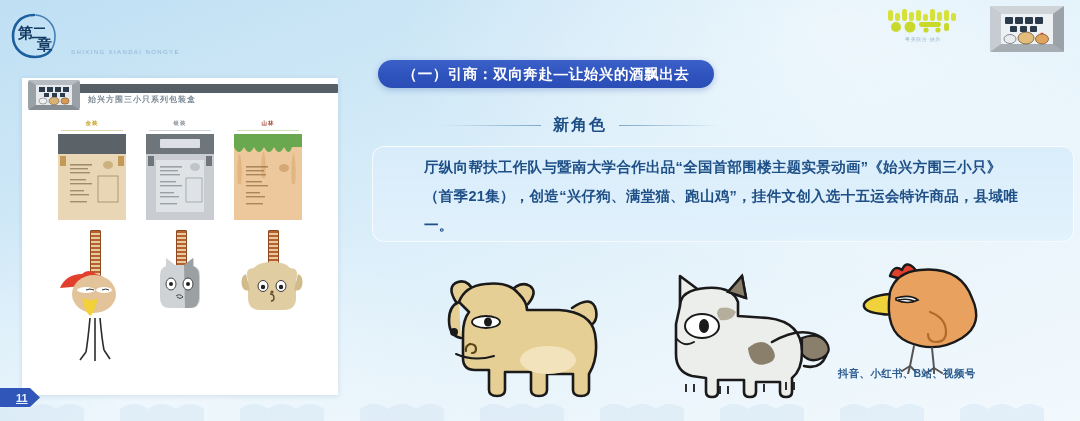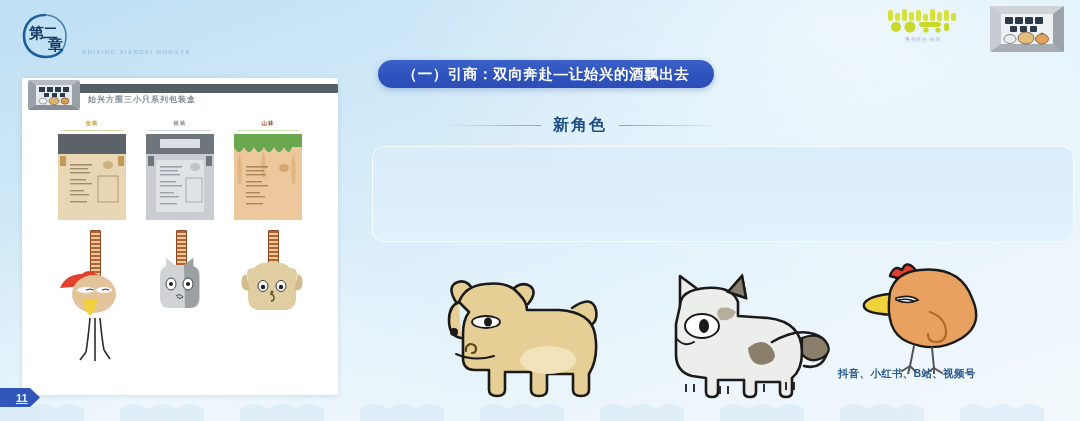--- a/index.html
+++ b/index.html
@@ -14,21 +14,21 @@
   }
   
   .wash{position:absolute;inset:0;pointer-events:none;
     background:radial-gradient(720px 420px at 78% 6%, rgba(255,255,255,.55), rgba(255,255,255,0) 62%),
                radial-gradient(560px 340px at 14% 96%, rgba(255,255,255,.45), rgba(255,255,255,0) 60%);}
 
   
   .cloudband{position:absolute;left:0;bottom:0;width:1080px;height:26px;opacity:.5;}
 
   
-  .chapter{position:absolute;left:20px;top:10px;width:210px;height:52px;}
+  .chapter{position:absolute;left:9px;top:10px;width:210px;height:52px;}
   .chapter .ring{position:absolute;left:0;top:2px;width:50px;height:48px;}
   .chapter .cn1{position:absolute;left:9px;top:14px;font-size:15px;color:#123a63;
      font-family:"Liberation Serif","DejaVu Serif",serif;font-weight:700;letter-spacing:-1px;}
   .chapter .cn2{position:absolute;left:28px;top:26px;font-size:15px;color:#123a63;
      font-family:"Liberation Serif","DejaVu Serif",serif;font-weight:700;}
   .chapter .title{position:absolute;left:60px;top:13px;font-size:22px;color:#1b4a7a;
      font-weight:700;letter-spacing:2px;}
   .chapter .sub{position:absolute;left:62px;top:39px;font-size:6px;color:#8fb4d2;letter-spacing:1.4px;}
 
   
@@ -332,20 +332,21 @@
     <span>（一）引商：双向奔赴—让始兴的酒飘出去</span>
   </div>
 
   <div class="secthead">
     <div class="rule"></div>
     <div class="t">新角色</div>
     <div class="rule r2"></div>
   </div>
 
   <div class="textcard"></div>
+  <div class="para">厅纵向帮扶工作队与暨南大学合作出品“全国首部围楼主题实景动画”《始兴方围三小只》（首季21集），创造“兴仔狗、满堂猫、跑山鸡”，挂件文创入选十五运会特许商品，县域唯一。</div>
 
   <div class="ani" style="left:404px;top:258px;width:220px;height:140px;">
     <svg viewBox="0 0 220 140" style="width:100%;height:100%;">
       <g stroke="#1a1a1a" stroke-width="2.6" stroke-linejoin="round" stroke-linecap="round">
         <path d="M52 44 q-10-16 2-20 q10-3 16 10" fill="#e6cf94"></path>
         <path d="M104 36 q12-14 22-8 q8 6 -2 18" fill="#e6cf94"></path>
         <path d="M168 50 q20-14 24 2 q3 16 -14 18" fill="#e6cf94"></path>
         <path d="M55 44 q6-16 26-18 q24-3 34 10 q8 8 8 16 l32 0 q32 2 36 24 q4 24 -6 40 l0 16 q0 6 -8 6 q-8 0 -8-6 l0-16 l-26 0 l0 16 q0 6 -8 6 q-8 0 -8-6 l0-18 l-26 0 l0 18 q0 6 -8 6 q-8 0 -8-6 l0-20 l-14 0 q-12 0 -12-12 l0-24 q0-14 6-22 Z" fill="#e6cf94"></path>
         <path d="M55 44 q-10 4 -10 18 q0 16 12 18" fill="#e6cf94"></path>
       </g>

